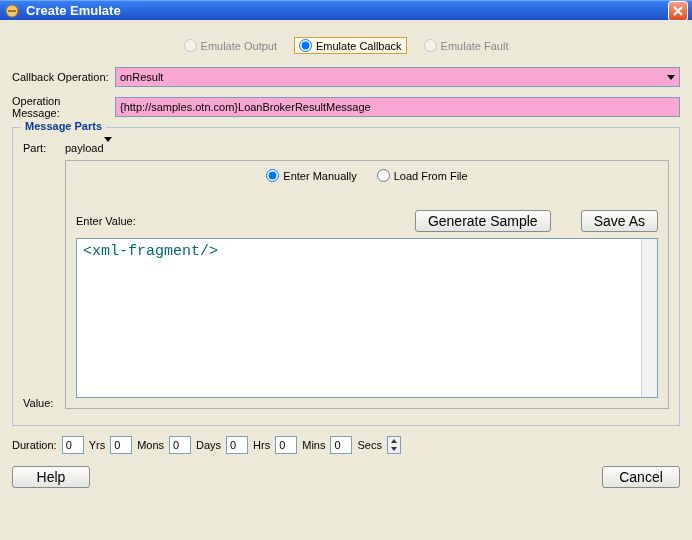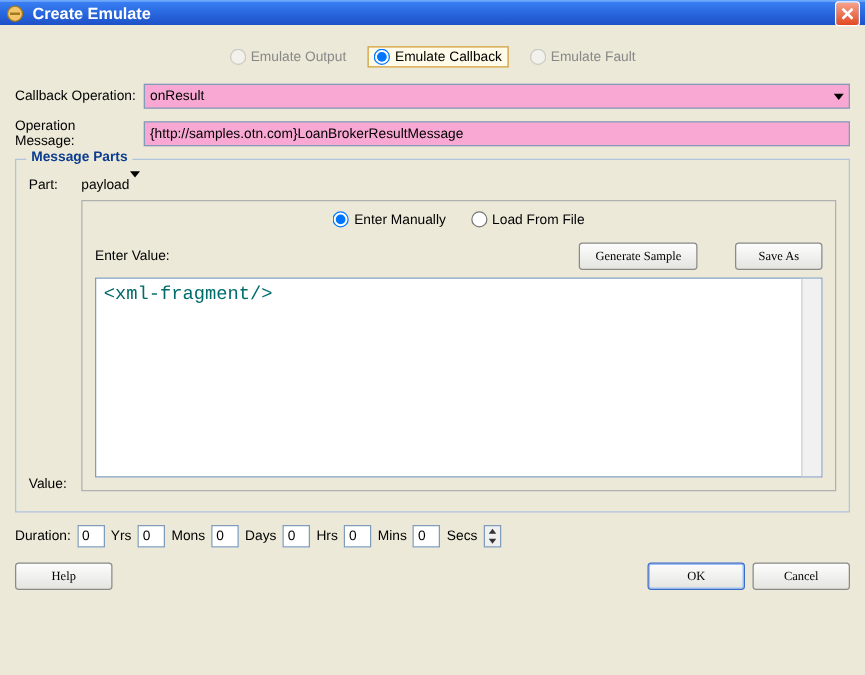--- a/index.html
+++ b/index.html
@@ -76,35 +76,34 @@
     background: #ece9d8; padding: 0 4px;
     color: #0a3d91; font-weight: bold;
   }
   .fset-row { display: flex; align-items: flex-end; gap: 6px; margin-bottom: 6px; }
   .fset-row .lbl { width: 36px; padding-top: 4px; }
   .fset-row .content { flex: 1; }
   .value-box {
     border: 1px solid #b0b0b0;
     padding: 8px 10px 10px 10px;
   }
-  .value-radio-row { display: flex; justify-content: center; gap: 20px; margin-bottom: 12px; }
+  .value-radio-row { display: flex; justify-content: center; gap: 20px; margin-bottom: 28px; }
   .value-radio-row .radio-item { color: #000; }
   .toolbar-row { display: flex; align-items: center; margin-bottom: 6px; gap: 24px; }
   .toolbar-row .evl { flex: 1; }
   .btn {
     min-width: 70px; height: 22px;
     border: 1px solid #8a8a8a;
     background: linear-gradient(to bottom, #fdfdfd, #e4e4e0);
     border-radius: 3px;
-    font-size: 10px;
+    font-size: 14px;
     padding: 0 12px;
     cursor: pointer;
     display: inline-flex; align-items: center; justify-content: center;
     margin-left: 6px;
-    font-family: Liberation Serif, serif;
   }
   .btn:first-child { margin-left: 0; }
   .editor {
     border: 1px solid #7f9db9;
     background: #fff;
     height: 160px;
     position: relative;
     font-family: "Courier New", monospace;
     font-size: 15px;
     color: #006b6b;
@@ -253,17 +252,16 @@
     <span>Secs</span>
     <span class="spinner">
       <span class="up"></span>
       <span class="down"></span>
     </span>
   </div>
 
   <div class="bottom-row">
     <button class="btn help">Help</button>
     <span class="spacer"></span>
-    <button class="btn primary">OK</button>
     <button class="btn cancel">Cancel</button>
   </div>
 
 </div>
 
 </body></html>

